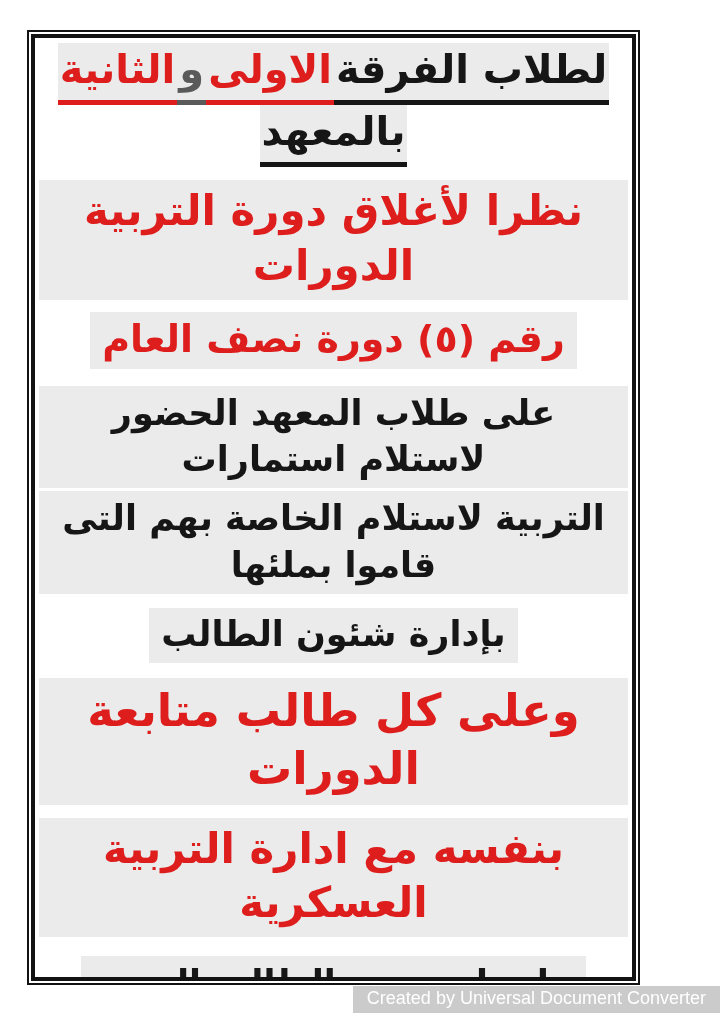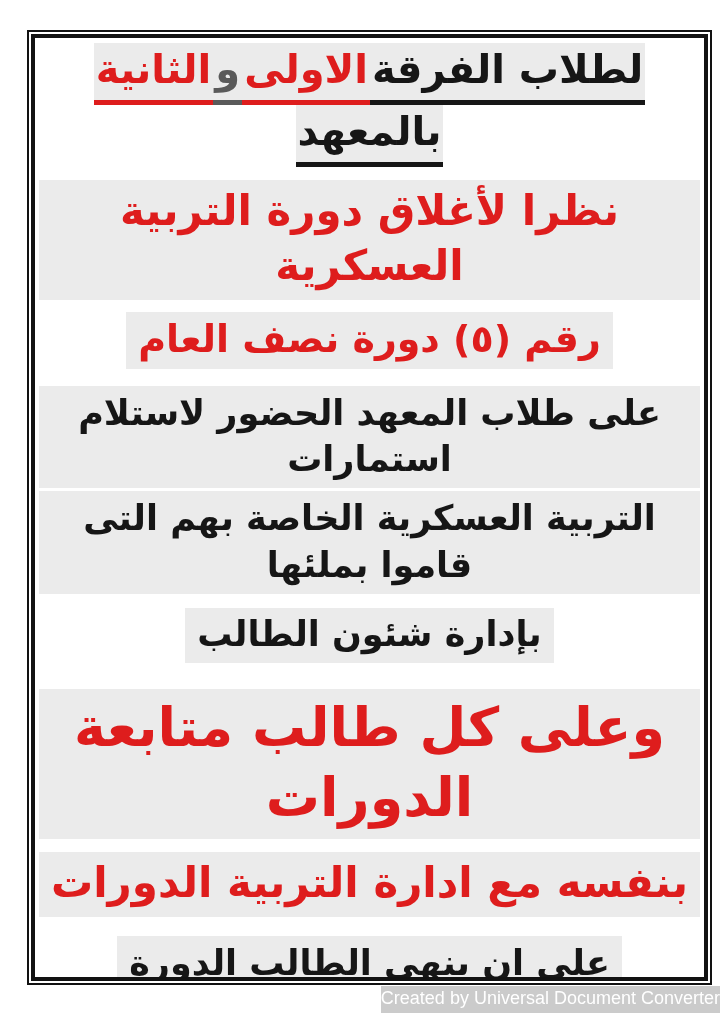--- a/index.html
+++ b/index.html
@@ -9,21 +9,21 @@
     position:relative;
     overflow:hidden;
     font-family:"DejaVu Sans",sans-serif;
   }
   .page{position:absolute;inset:0;}
 
   
   .frame{
     position:absolute;
     left:27px;top:30px;
-    width:685px;height:955px;
+    width:613px;height:955px;
     box-sizing:border-box;
     border:2px solid var(--border);
     padding:2px;
   }
   .frame-inner{
     width:100%;height:100%;
     box-sizing:border-box;
     border:4px solid var(--border);
     direction:rtl;
     text-align:center;
@@ -48,73 +48,73 @@
     background:var(--highlight);
     padding:3px 2px 7px;
     border-bottom:5px solid currentColor;
   }
 
   .l2{margin-top:13px;font-size:42px;line-height:1.30;}
   .l3{margin-top:12px;font-size:38px;line-height:1.25;}
   .l4{margin-top:17px;font-size:35px;line-height:1.32;border-radius:30px;}
   .l5{margin-top:3px; font-size:35px;line-height:1.32;}
   .l6{margin-top:14px;font-size:35px;line-height:1.28;}
-  .l7{margin-top:26px;font-size:54px;line-height:1.30;}
+  .l7{margin-top:15px;font-size:45px;line-height:1.30;}
   .l8{margin-top:13px;font-size:42px;line-height:1.30;}
   .l9{margin-top:19px;font-size:35px;line-height:1.32;}
 
   .watermark{
     position:absolute;
     right:0;
     bottom:5px;
     background:var(--watermark_bg);
     color:var(--watermark_fg);
     font-family:"Liberation Sans",sans-serif;
     font-size:18px;
     line-height:1.2;
-    padding:2px 0 3px;
+    padding:2px 14px 3px;
     direction:ltr;
   }
 </style>
 </head>
 <body style="--red: #de1d1d; --ink: #161616; --waw_gray: #5a5a5a; --highlight: #ebebeb; --border: #121212; --watermark_bg: #cbcbcb; --watermark_fg: #ffffff;">
 
 <div class="page">
 
   <div class="frame">
     <div class="frame-inner">
 
       <div class="line l1"><span class="seg c-black">لطلاب الفرقة </span><span class="seg c-red">الاولى</span><span class="seg c-gray"> و</span><span class="seg c-red">الثانية</span><span class="seg c-black"> بالمعهد</span></div>
 
       <div class="line l2 c-red">
-        <span class="hl">نظرا لأغلاق دورة التربية العسكرية</span>
+        <span class="hl">نظرا لأغلاق دورة التربية الدورات</span>
       </div>
 
       <div class="line l3 c-red">
         <span class="hl">رقم (٥) دورة نصف العام</span>
       </div>
 
       <div class="line l4 c-black">
         <span class="hl">على طلاب المعهد الحضور لاستلام استمارات</span>
       </div>
 
       <div class="line l5 c-black">
-        <span class="hl">التربية العسكرية الخاصة بهم التى قاموا بملئها</span>
+        <span class="hl">التربية لاستلام الخاصة بهم التى قاموا بملئها</span>
       </div>
 
       <div class="line l6 c-black">
         <span class="hl">بإدارة شئون الطالب</span>
       </div>
 
       <div class="line l7 c-red">
         <span class="hl">وعلى كل طالب متابعة الدورات</span>
       </div>
 
       <div class="line l8 c-red">
-        <span class="hl">بنفسه مع ادارة التربية الدورات</span>
+        <span class="hl">بنفسه مع ادارة التربية العسكرية</span>
       </div>
 
       <div class="line l9 c-black">
         <span class="hl">على ان ينهى الطالب الدورة</span>
       </div>
 
     </div>
   </div>
 
   <div class="watermark">Created by Universal Document Converter</div>

